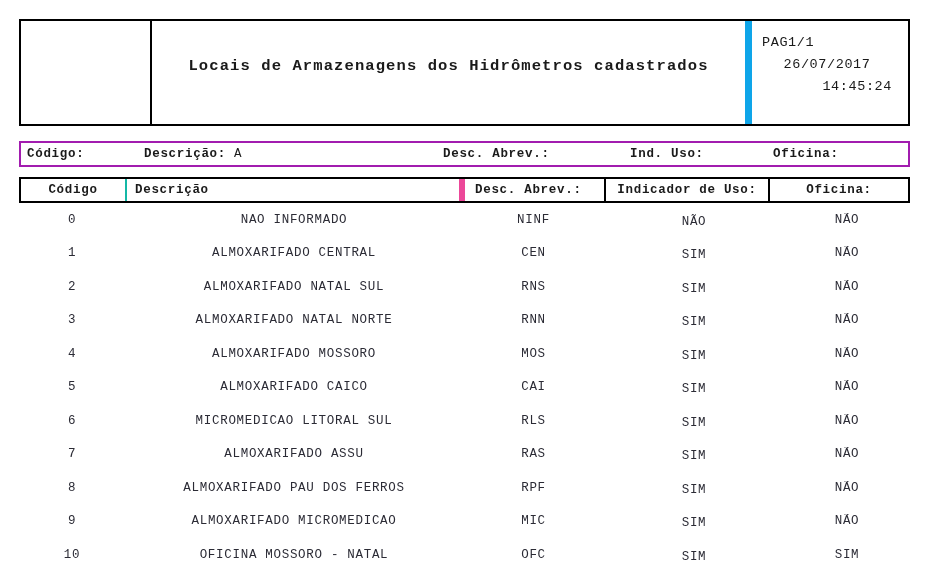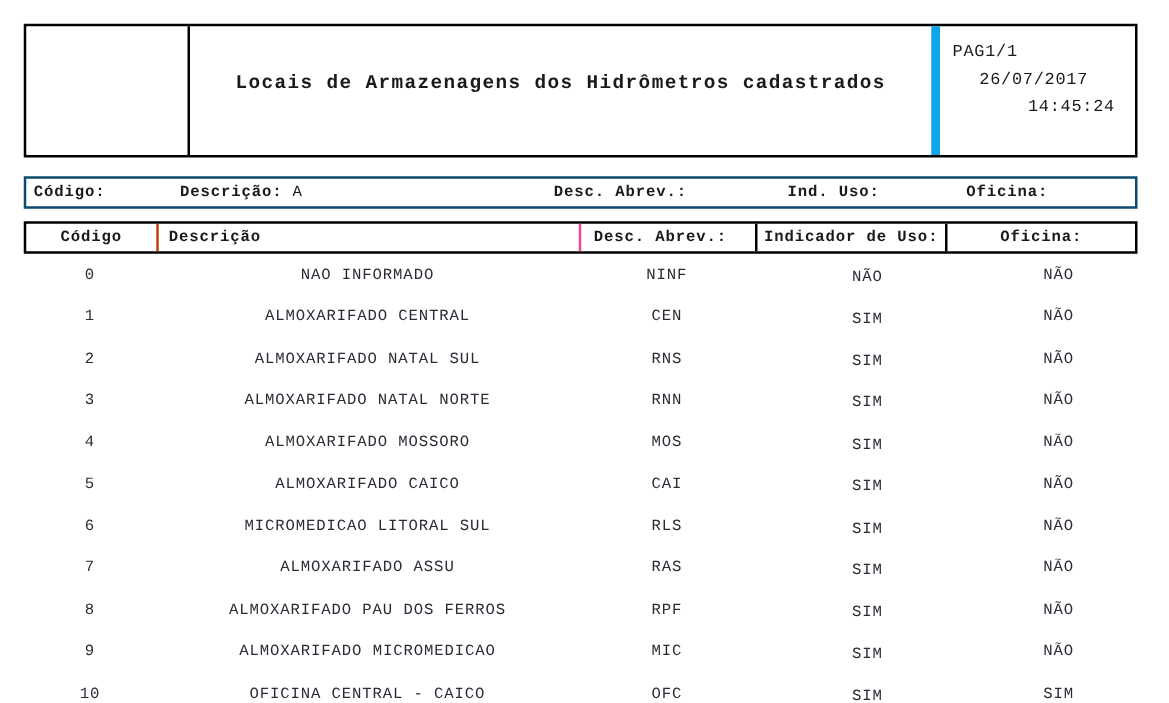--- a/index.html
+++ b/index.html
@@ -71,21 +71,21 @@
   .meta-date { text-align: center; padding-right: 2px; }
   .meta-time { text-align: right; padding-right: 2px; }
 
   
   .filter-box {
     position: absolute;
     left: 19px;
     top: 141px;
     width: 891px;
     height: 26px;
-    border: 2px solid #0c4a6e;
+    border: 2px solid #a21caf;
     box-sizing: border-box;
     font-size: 12.5px;
     font-weight: bold;
     letter-spacing: 0.7px;
   }
   .filter-box .f {
     position: absolute;
     top: 50%;
     transform: translateY(-50%);
     white-space: nowrap;
@@ -110,24 +110,24 @@
     font-size: 12.5px;
     font-weight: bold;
     letter-spacing: 0.7px;
   }
   .colhead-box .ch {
     display: flex;
     align-items: center;
     box-sizing: border-box;
     white-space: nowrap;
   }
-  .ch-codigo  { width: 106px; justify-content: center; border-right: 2px solid #c2410c; }
-  .ch-desc    { width: 338px; justify-content: flex-start; padding-left: 8px; border-right: 2px solid #ec4899; }
+  .ch-codigo  { width: 106px; justify-content: center; border-right: 2px solid #14b8a6; }
+  .ch-desc    { width: 338px; justify-content: flex-start; padding-left: 8px; border-right: 6px solid #ec4899; }
   .ch-abrev   { width: 141px; justify-content: flex-start; padding-left: 10px; border-right: 2px solid #000; }
-  .ch-ind     { width: 152px; justify-content: center; border-right: 2px solid #000; }
+  .ch-ind     { width: 164px; justify-content: center; border-right: 2px solid #000; }
   .ch-oficina { flex: 1;      justify-content: center; }
 
   
   .data-area {
     position: absolute;
     left: 19px;
     top: 203px;
     width: 891px;
     height: 359px;
     overflow: hidden;
@@ -263,20 +263,20 @@
       </div>
       <div class="data-row">
         <div class="c c-codigo">9</div>
         <div class="c c-desc">ALMOXARIFADO MICROMEDICAO</div>
         <div class="c c-abrev">MIC</div>
         <div class="c c-ind">SIM</div>
         <div class="c c-oficina">NÃO</div>
       </div>
       <div class="data-row">
         <div class="c c-codigo">10</div>
-        <div class="c c-desc">OFICINA CENTRAL - CAICO</div>
+        <div class="c c-desc">OFICINA MOSSORO - NATAL</div>
         <div class="c c-abrev">OFC</div>
         <div class="c c-ind">SIM</div>
         <div class="c c-oficina">SIM</div>
       </div>
     </div>
 
 </div>
 
 </body></html>

